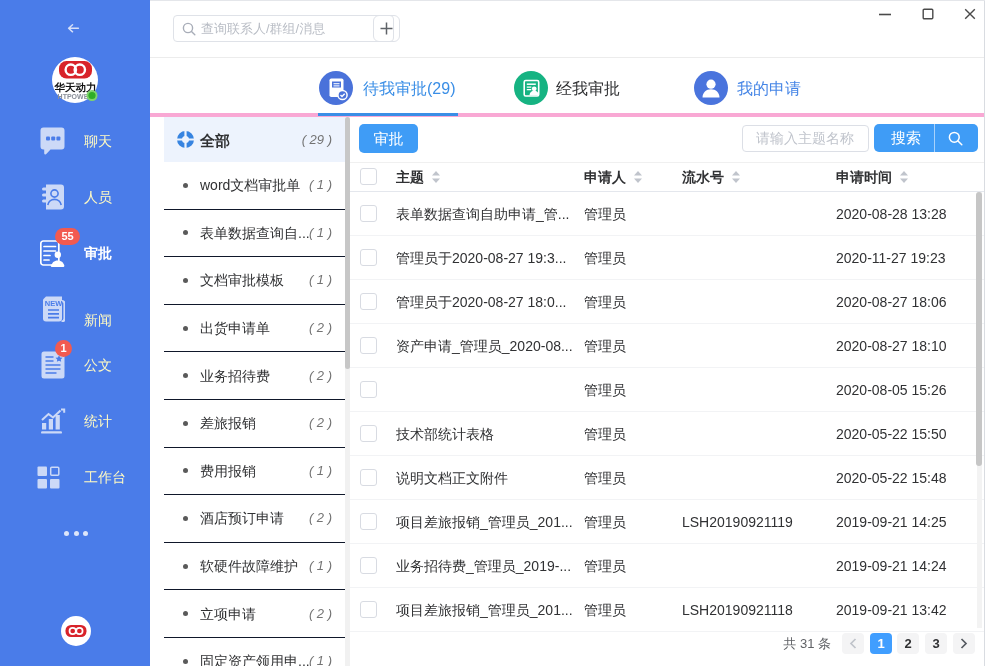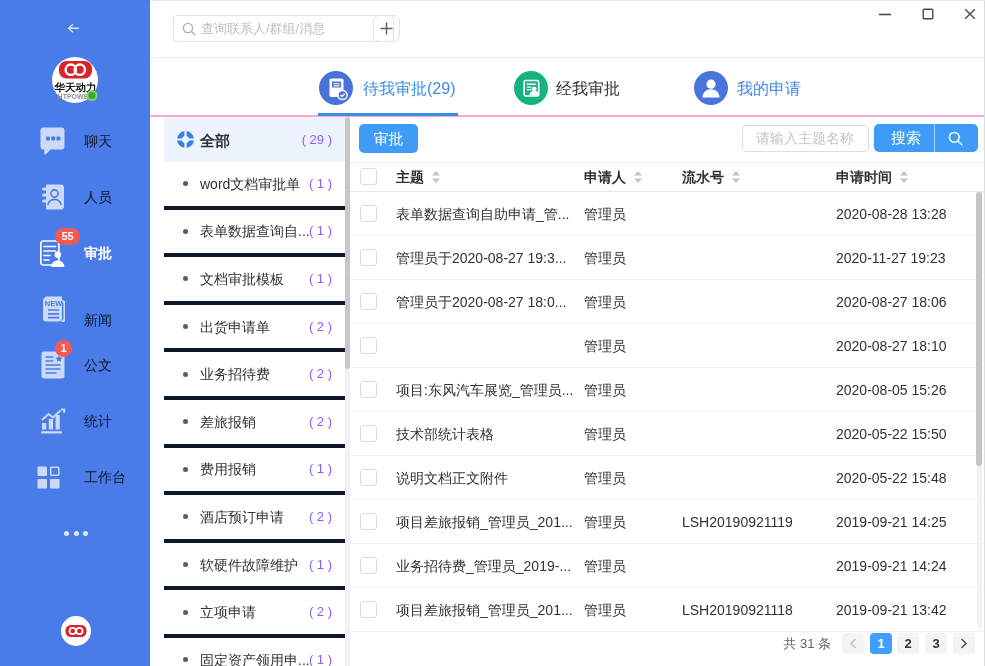--- a/index.html
+++ b/index.html
@@ -1,38 +1,38 @@
 <!DOCTYPE html>
 <html><head>
 <meta charset="utf-8">
 <style>
 *{margin:0;padding:0;box-sizing:border-box;}
 html,body{width:985px;height:666px;overflow:hidden;}
 body{font-family:"Liberation Sans",sans-serif;position:relative;background:#fff;}
 .abs{position:absolute;}
 
 #sidebar{position:absolute;left:0;top:0;width:150px;height:666px;background:#4a7ce9;}
-.navlabel{position:absolute;left:84px;font-size:14px;color:#0f172a;white-space:nowrap;}
+.navlabel{position:absolute;left:84px;font-size:14px;color:#fef9c3;white-space:nowrap;}
 .badge{position:absolute;background:#f25a50;color:#fff;font-size:11px;font-weight:bold;text-align:center;line-height:17px;}
 
 #titlebar{position:absolute;left:150px;top:0;width:835px;height:58px;background:#fff;border-bottom:1px solid #ececec;}
 #tsearch{position:absolute;left:23px;top:15px;width:221px;height:27px;border:1px solid #dfe2e8;border-radius:4px;}
 #tsearch span{position:absolute;left:27px;top:0;line-height:25px;font-size:13px;color:#b9bdc5;}
 #plusbtn{position:absolute;left:223px;top:15px;width:27px;height:27px;border:1px solid #dfe2e8;border-radius:6px;}
 
-#tabbar{position:absolute;left:150px;top:58px;width:835px;height:59px;background:#fff;border-bottom:2px solid #f9a8d4;}
+#tabbar{position:absolute;left:150px;top:58px;width:835px;height:59px;background:#fff;border-bottom:4px solid #f9a8d4;}
 .tabtxt{position:absolute;top:21px;font-size:16px;white-space:nowrap;}
 #underline{position:absolute;left:168px;top:55px;width:140px;height:3px;background:#3a8ee6;}
 
 #catlist{position:absolute;left:150px;top:117px;width:195px;height:549px;background:#fff;overflow:hidden;padding-left:14px;}
 #allrow{position:relative;height:45px;background:#edf3fd;}
-.catrow{position:relative;height:47.6px;border-bottom:4px solid #0f172a;}
+.catrow{position:relative;height:47.6px;border-bottom:1px solid #0f172a;}
 .catrow .dot{position:absolute;left:19px;top:50%;margin-top:-2.5px;width:5px;height:5px;border-radius:50%;background:#5a5a5a;}
 .catrow .ct{position:absolute;left:36px;top:50%;margin-top:-8px;font-size:14px;color:#303133;white-space:nowrap;}
-.cnt{position:absolute;right:13px;top:50%;margin-top:-8px;font-size:13px;color:#8b5cf6;white-space:nowrap;}
+.cnt{position:absolute;right:13px;top:50%;margin-top:-8px;font-size:13px;color:#737373;white-space:nowrap;font-style:italic;}
 #catscroll{position:absolute;left:345px;top:117px;width:5px;height:549px;background:#f1f1f1;}
 #catthumb{position:absolute;left:345px;top:117px;width:5px;height:252px;background:#c7c7c7;border-radius:3px;}
 
 #main{position:absolute;left:350px;top:117px;width:635px;height:549px;background:#fff;}
 #toolbar{position:absolute;left:0;top:0;width:635px;height:46px;border-bottom:1px solid #f0f0f0;}
 #btnApprove{position:absolute;left:9px;top:7px;width:59px;height:29px;background:#3f9cf6;border-radius:5px;color:#fff;font-size:15px;text-align:center;line-height:29px;}
 #inpTopic{position:absolute;left:392px;top:8px;width:127px;height:27px;border:1px solid #dcdfe6;border-radius:4px;}
 #inpTopic span{position:absolute;left:13px;line-height:25px;font-size:14px;color:#c0c4cc;}
 #btnSearch{position:absolute;left:524px;top:7px;width:104px;height:28px;background:#3f9cf6;border-radius:5px;color:#fff;}
 #btnSearch .t{position:absolute;left:17px;top:0;line-height:28px;font-size:15px;}
@@ -306,26 +306,26 @@
         <span class="tc c4">2020-11-27 19:23</span>
       </div>
     <div class="trow">
         <span class="cbox"></span>
         <span class="tc c1">管理员于2020-08-27 18:0...</span>
         <span class="tc c2">管理员</span>
         <span class="tc c4">2020-08-27 18:06</span>
       </div>
     <div class="trow">
         <span class="cbox"></span>
+        <span class="tc c1">资产申请_管理员_2020-08...</span>
         <span class="tc c2">管理员</span>
         <span class="tc c4">2020-08-27 18:10</span>
       </div>
     <div class="trow">
         <span class="cbox"></span>
-        <span class="tc c1">项目:东风汽车展览_管理员...</span>
         <span class="tc c2">管理员</span>
         <span class="tc c4">2020-08-05 15:26</span>
       </div>
     <div class="trow">
         <span class="cbox"></span>
         <span class="tc c1">技术部统计表格</span>
         <span class="tc c2">管理员</span>
         <span class="tc c4">2020-05-22 15:50</span>
       </div>
     <div class="trow">

